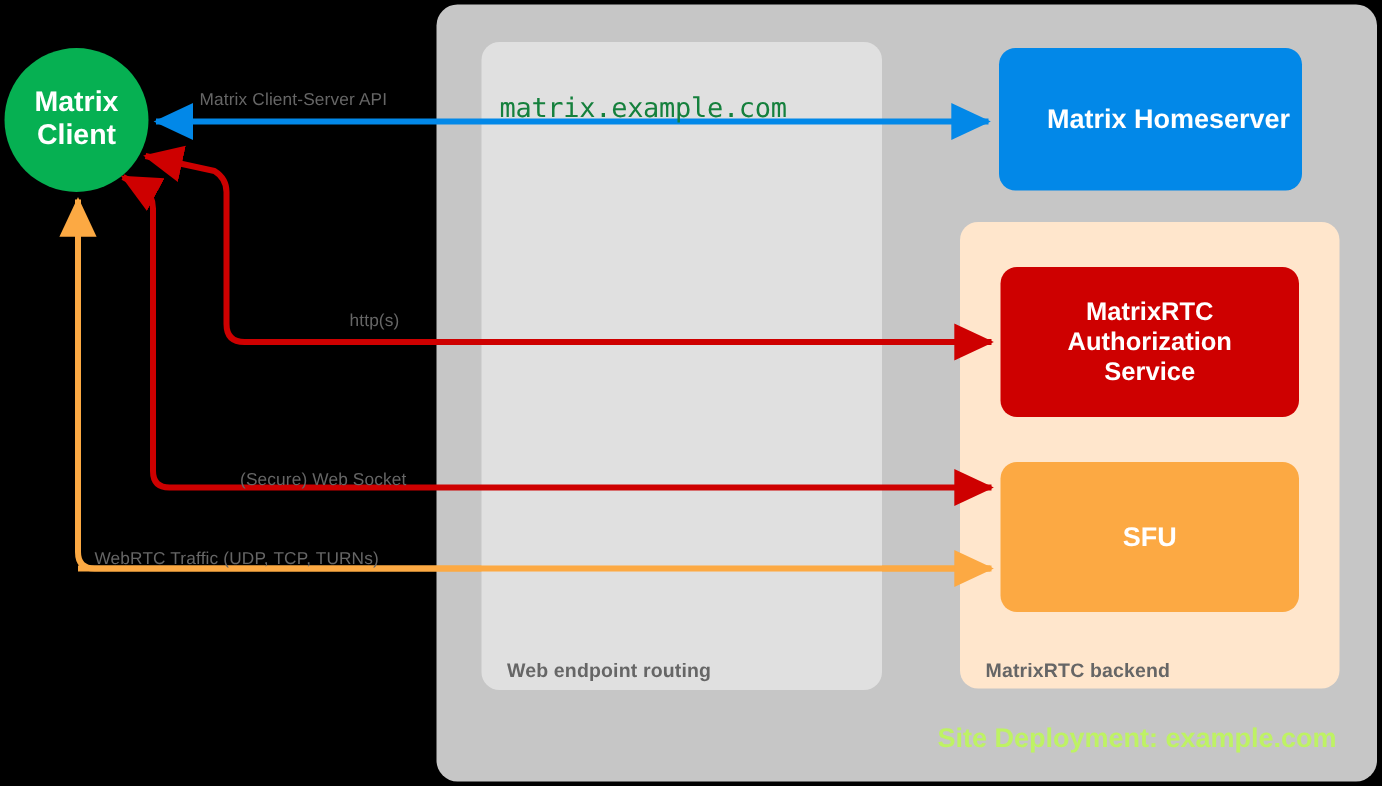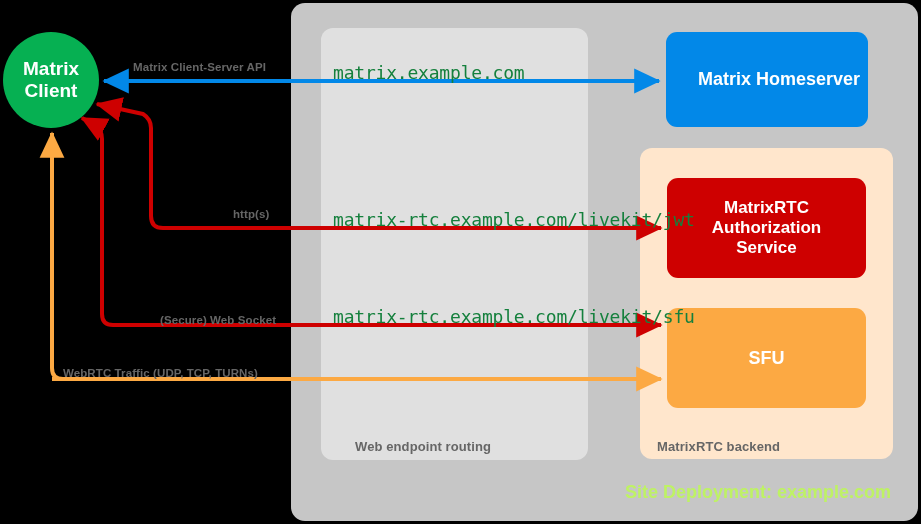--- a/index.html
+++ b/index.html
@@ -47,21 +47,21 @@
   .site-caption {
     position: absolute;
     color: #bef264;
     font-weight: bold;
     font-size: 18px;
     white-space: nowrap;
   }
   .edge-label {
     position: absolute;
     color: #666666;
-    font-weight: bold;
+    font-weight: normal;
     font-size: 11.5px;
     white-space: nowrap;
     letter-spacing: .1px;
   }
   .url-label {
     position: absolute;
     color: #15803d;
     font-family: "DejaVu Sans Mono", "Liberation Mono", monospace;
     font-size: 18px;
     white-space: nowrap;
@@ -146,33 +146,31 @@
 Client</div>
 
   <div class="node-label" style="left:666px; top:32px; width:226px; height:95px; font-size:18px;">Matrix Homeserver</div>
 
   <div class="node-label" style="left:667px; top:178px; width:199px; height:100px; font-size:17px;">MatrixRTC
 Authorization
 Service</div>
 
   <div class="node-label" style="left:667px; top:308px; width:199px; height:100px; font-size:18px;">SFU</div>
 
-  <div class="panel-caption" style="left:355px; top:439px;">Web endpoint routing</div>
+  <div class="panel-caption" style="left:338px; top:439px;">Web endpoint routing</div>
 
   <div class="panel-caption" style="left:657px; top:439px;">MatrixRTC backend</div>
 
   <div class="site-caption" style="left:625px; top:482px;">Site Deployment: example.com</div>
 
   <div class="edge-label" style="left:133px; top:61px;">Matrix Client-Server API</div>
 
   <div class="edge-label" style="left:233px; top:208px;">http(s)</div>
 
   <div class="edge-label" style="left:148px; top:314px;margin-left:12px;">(Secure) Web Socket</div>
 
   <div class="edge-label" style="left:63px; top:367px;">WebRTC Traffic (UDP, TCP, TURNs)</div>
 
   <div class="url-label" style="left:333px; top:62px;">matrix.example.com</div>
 
-  <div class="url-label" style="left:333px; top:209px;">matrix-rtc.example.com/livekit/jwt</div>
 
-  <div class="url-label" style="left:333px; top:306px;">matrix-rtc.example.com/livekit/sfu</div>
 
 </div>
 
 </body></html>

